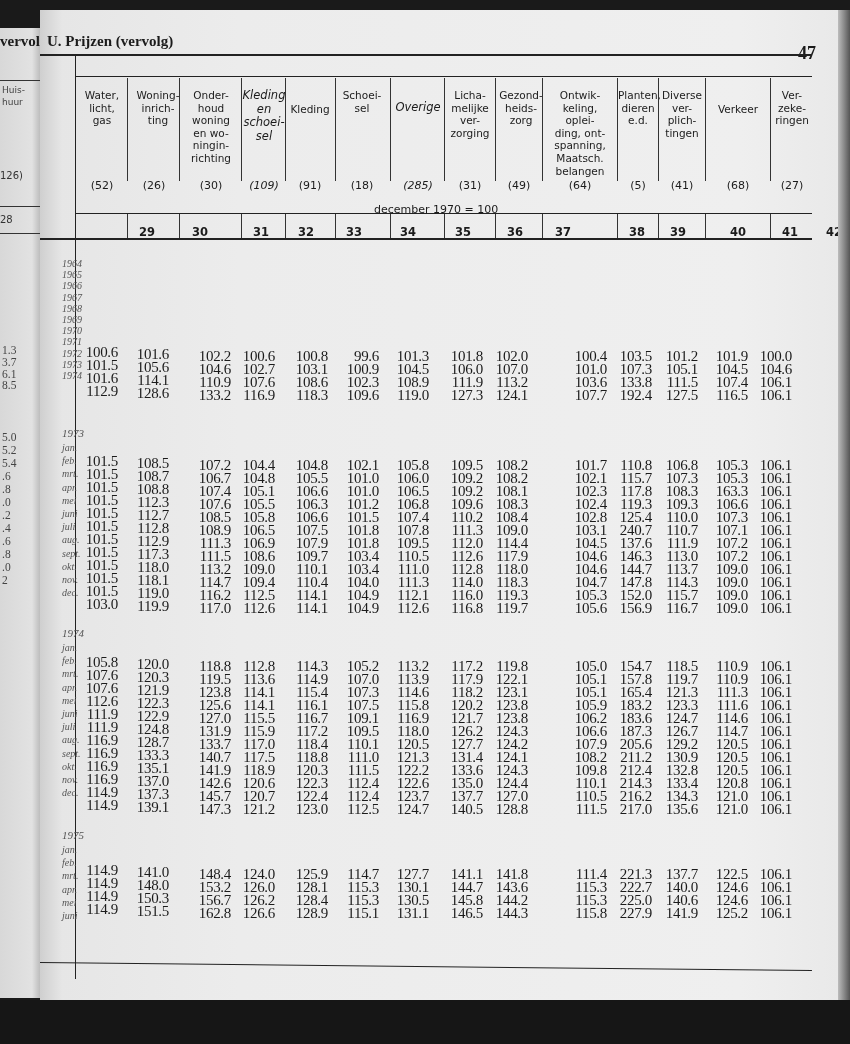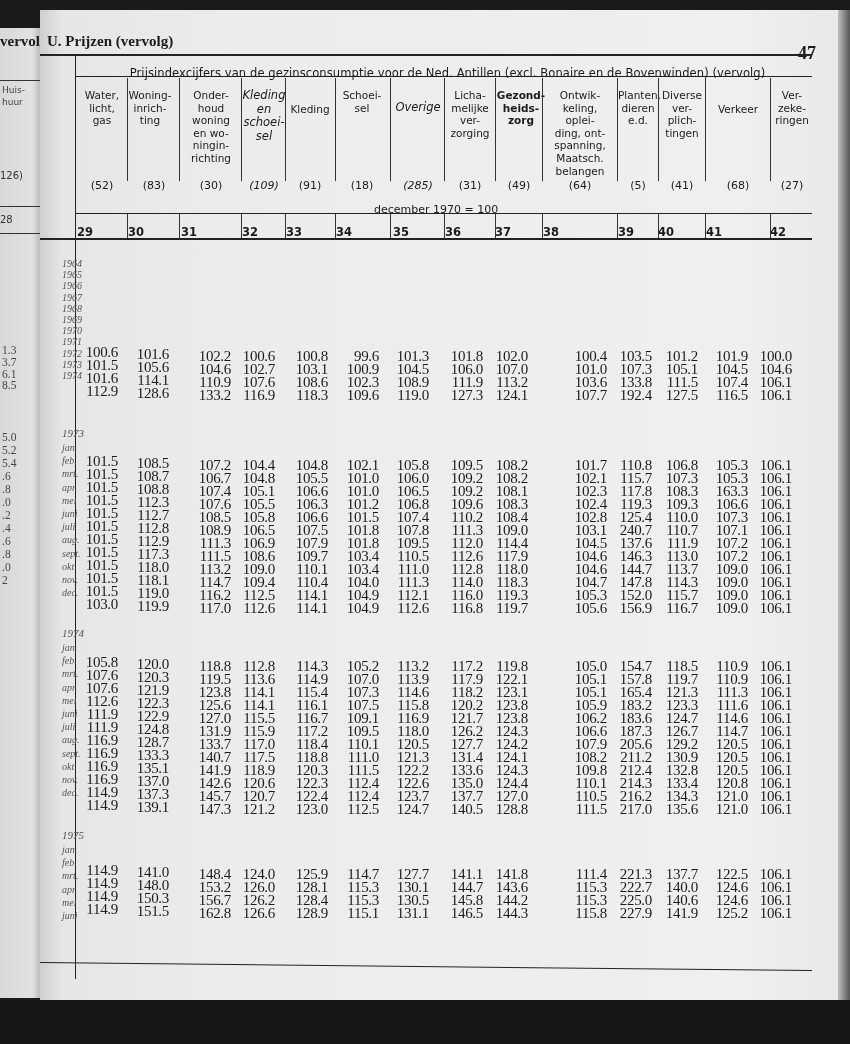--- a/index.html
+++ b/index.html
@@ -45,22 +45,22 @@
   .col-head.it { font-style: italic; font-size: 11.5px; line-height: 13.5px; }
   .weight {
     position: absolute; top: 169px; text-align: center;
     font-family: "DejaVu Sans", sans-serif; font-size: 11px;
   }
   .weight.it { font-style: italic; }
   .base-label {
     position: absolute; left: 334px; top: 193px; font-family: "DejaVu Sans", sans-serif; font-size: 11px;
   }
   .colnum {
-    position: absolute; top: 215px; text-align: left;
-    font-family: "DejaVu Sans", sans-serif; font-size: 11.5px; font-weight: bold;
+    position: absolute; top: 215px; text-align: right;
+    font-family: "DejaVu Sans", sans-serif; font-size: 11.5px; font-weight: bold; padding-left: 28px;
   }
 
   .row-labels { position: absolute; left: 22px; font-style: italic; font-size: 10px; line-height: 11.2px; color: #555; }
   .row-labels div { height: 11.2px; white-space: nowrap; }
 
   .data-col { position: absolute; text-align: right; font-size: 15px; line-height: 13px; letter-spacing: -0.3px; }
   .data-col div { height: 13px; white-space: nowrap; }
 </style>
 </head>
 <body>
@@ -102,36 +102,35 @@
   <div class="header-title">U. Prijzen (vervolg)</div>
   <div class="page-number">47</div>
 
   <div class="rule" style="left:0; top:44px; width:772px;"></div>
   <div class="rule" style="left:35px; top:66px; width:737px; border-top-width:1.5px;"></div>
   <div class="rule" style="left:35px; top:203px; width:737px; border-top-width:1.5px;"></div>
   <div class="rule" style="left:0; top:228px; width:772px;"></div>
   <div class="vline" style="left:35px; top:44px; height:925px;"></div>
   <div class="rule" style="left:0; top:952px; width:772px; border-top-width:1.5px; transform: rotate(0.6deg); transform-origin:left;"></div>
 
-  <div class="table-title">Prijsindexcijfers van de gezinsconsumptie voor de Ned. Antillen (excl. Bonaire en de Bovenwinden) (vervolg)</div>
 
   <div id="col-heads">
       <div class="col-head" style="left: 37px; width: 50px;">
         <div>Water,</div>
         <div>licht,</div>
         <div>gas</div>
       </div>
       <div class="weight" style="left: 37px; width: 50px;">(52)</div>
       <div class="colnum" style="left: 37px; width: 50px;">29</div>
-      <div class="col-head" style="left: 84px; width: 52px;">
+      <div class="col-head" style="left: 92px; width: 52px;">
         <div>Woning-</div>
         <div>inrich-</div>
         <div>ting</div>
       </div>
-      <div class="weight" style="left: 88px; width: 52px;">(83)</div>
+      <div class="weight" style="left: 88px; width: 52px;">(26)</div>
       <div class="colnum" style="left: 88px; width: 52px;">30</div>
       <div class="col-head" style="left: 141px; width: 60px;">
         <div>Onder-</div>
         <div>houd</div>
         <div>woning</div>
         <div>en wo-</div>
         <div>ningin-</div>
         <div>richting</div>
       </div>
       <div class="weight" style="left: 141px; width: 60px;">(30)</div>
@@ -161,21 +160,21 @@
       <div class="weight it" style="left: 353px; width: 50px;">(285)</div>
       <div class="colnum" style="left: 353px; width: 50px;">35</div>
       <div class="col-head" style="left: 405px; width: 50px;">
         <div>Licha-</div>
         <div>melijke</div>
         <div>ver-</div>
         <div>zorging</div>
       </div>
       <div class="weight" style="left: 405px; width: 50px;">(31)</div>
       <div class="colnum" style="left: 405px; width: 50px;">36</div>
-      <div class="col-head" style="left: 455px; width: 52px; font-weight: bold;">
+      <div class="col-head" style="left: 455px; width: 52px;">
         <div>Gezond-</div>
         <div>heids-</div>
         <div>zorg</div>
       </div>
       <div class="weight" style="left: 455px; width: 48px;">(49)</div>
       <div class="colnum" style="left: 455px; width: 48px;">37</div>
       <div class="col-head" style="left: 503px; width: 74px;">
         <div>Ontwik-</div>
         <div>keling,</div>
         <div>oplei-</div>

